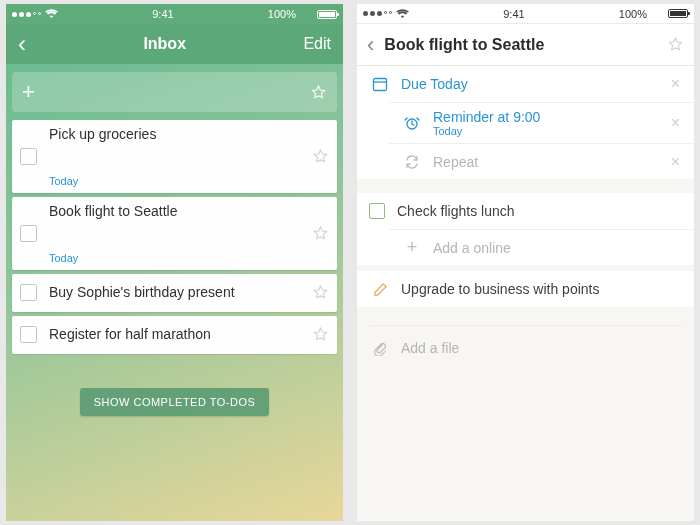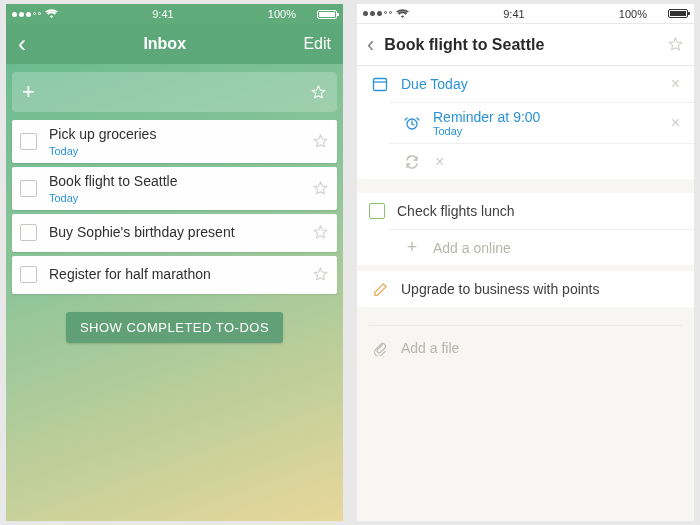--- a/index.html
+++ b/index.html
@@ -88,29 +88,29 @@
   padding:6px 8px;
   box-shadow:0 1px 2px rgba(0,0,0,.1);
 }
 .task .cb {
   width:17px; height:17px;
   border:1.5px solid #c7c7c2;
   border-radius:2px;
   margin-right:12px;
   flex-shrink:0;
 }
-.task .txt { flex:1; display:flex; flex-direction:column; }
+.task .txt { flex:1; display:flex; flex-direction:column;gap:30px; }
 .task .name { font-size:14px; color:#303030; line-height:1.2; }
 .task .sub  { font-size:11px; color:#2a93d6; margin-top:2px; }
 .task .star { color:#cfcfca; }
 .show-completed {
-  margin:18px auto 0;
+  margin:34px auto 0;
   background:rgba(90,155,115,.9);
   color:#fff;
-  font-size:13px;
+  font-size:11px;
   letter-spacing:.5px;
   padding:8px 14px;
   border-radius:3px;
   box-shadow:0 1px 2px rgba(0,0,0,.15);
 }
 
 
 .star svg { width:17px; height:17px; fill:none; stroke:currentColor; stroke-width:1.5; }
 
 
@@ -309,20 +309,21 @@
           <span class="sublabel">Today</span>
         </span>
         <span class="x">×</span>
       </div>
       <div class="row muted">
         <span class="icon">
           <svg width="16" height="16" viewBox="0 0 16 16">
               <path d="M3 6a5 5 0 0 1 9-2l1-1v3h-3M13 10a5 5 0 0 1-9 2l-1 1v-3h3" fill="none" stroke="#bdbcb5" stroke-width="1.3" stroke-linecap="round"></path>
             </svg>
         </span>
+        <span class="label">Repeat</span>
         <span class="x">×</span>
       </div>
     </div>
 
     <div class="gap"></div>
 
     <div class="section">
       <div class="row">
         <span class="subtask-cb"></span>
         <span class="label" style="color:#404040">Check flights lunch</span>

